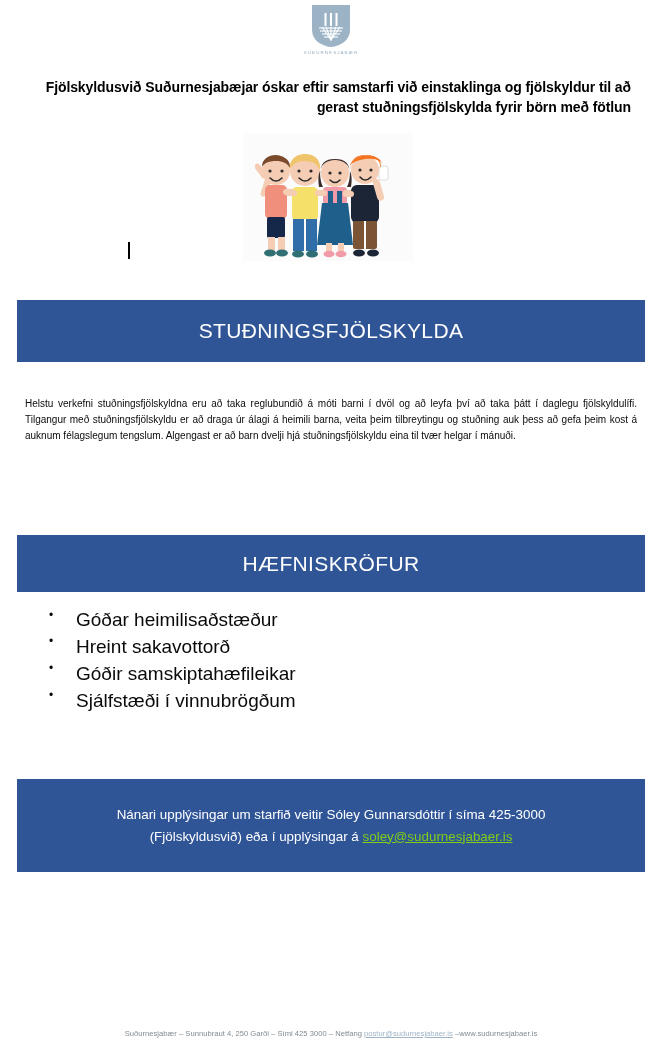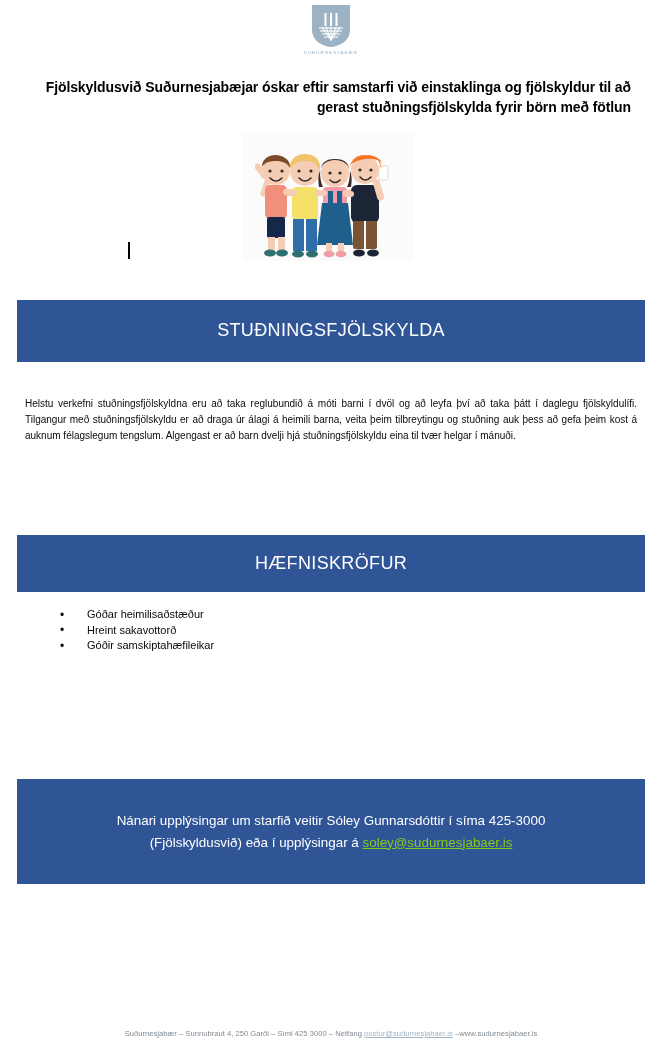--- a/index.html
+++ b/index.html
@@ -89,30 +89,30 @@
     left: 17px;
     width: 628px;
     background: #2f5597;
     color: #ffffff;
     display: flex;
     align-items: center;
     justify-content: center;
     text-align: center;
   }
   .banner-title {
-    font-size: 18px;
+    font-size: 21px;
     letter-spacing: 0.35px;
     line-height: 1.3;
     color: #ffffff;
   }
   #banner-stud { top: 300px; height: 62px; }
   #banner-haef { top: 529px; height: 57px; margin-top: 6px; }
   #banner-contact {
     top: 779px;
-    height: 105px;
+    height: 93px;
     flex-direction: column;
     justify-content: center;
   }
   .contact-line {
     font-size: 13.4px;
     line-height: 1.62;
     color: #ffffff;
   }
   .contact-link {
     color: #84cc16;
@@ -137,24 +137,23 @@
     left: 0;
     top: 607px;
     width: 500px;
     margin: 0;
     padding: 0;
     list-style: none;
   }
   .bullets li {
     position: relative;
     padding-left: 76px;
-    font-size: 11px;
+    font-size: 19px;
     line-height: 1.42;
     color: #0a0a0a;
-    margin-left: 11px;
   }
   .bullets li::before {
     content: "\2022";
     position: absolute;
     left: 49px;
     top: -0.5px;
     font-size: 12px;
     color: #0a0a0a;
   }
 
@@ -291,20 +290,21 @@
   <div class="body-text">Helstu verkefni stuðningsfjölskyldna eru að taka reglubundið á móti barni í dvöl og að leyfa því að taka þátt í daglegu fjölskyldulífi. Tilgangur með stuðningsfjölskyldu er að draga úr álagi á heimili barna, veita þeim tilbreytingu og stuðning auk þess að gefa þeim kost á auknum félagslegum tengslum. Algengast er að barn dvelji hjá stuðningsfjölskyldu eina til tvær helgar í mánuði.</div>
 
   <div class="banner" id="banner-haef">
     <span class="banner-title">HÆFNISKRÖFUR</span>
   </div>
 
   <ul class="bullets">
     <li>Góðar heimilisaðstæður</li>
     <li>Hreint sakavottorð</li>
     <li>Góðir samskiptahæfileikar</li>
+    <li>Sjálfstæði í vinnubrögðum</li>
   </ul>
 
   <div class="banner" id="banner-contact">
     <div class="contact-line">Nánari upplýsingar um starfið veitir Sóley Gunnarsdóttir í síma 425-3000</div>
     <div class="contact-line"><span>(Fjölskyldusvið) eða í upplýsingar á </span><a class="contact-link" href="#">soley@sudurnesjabaer.is</a></div>
   </div>
 
   <div class="footer">
     <span>Suðurnesjabær – Sunnubraut 4, 250 Garði – Sími 425 3000 – Netfang </span><a class="footer-link" href="#">postur@sudurnesjabaer.is</a><span> –www.sudurnesjabaer.is</span>
   </div>

